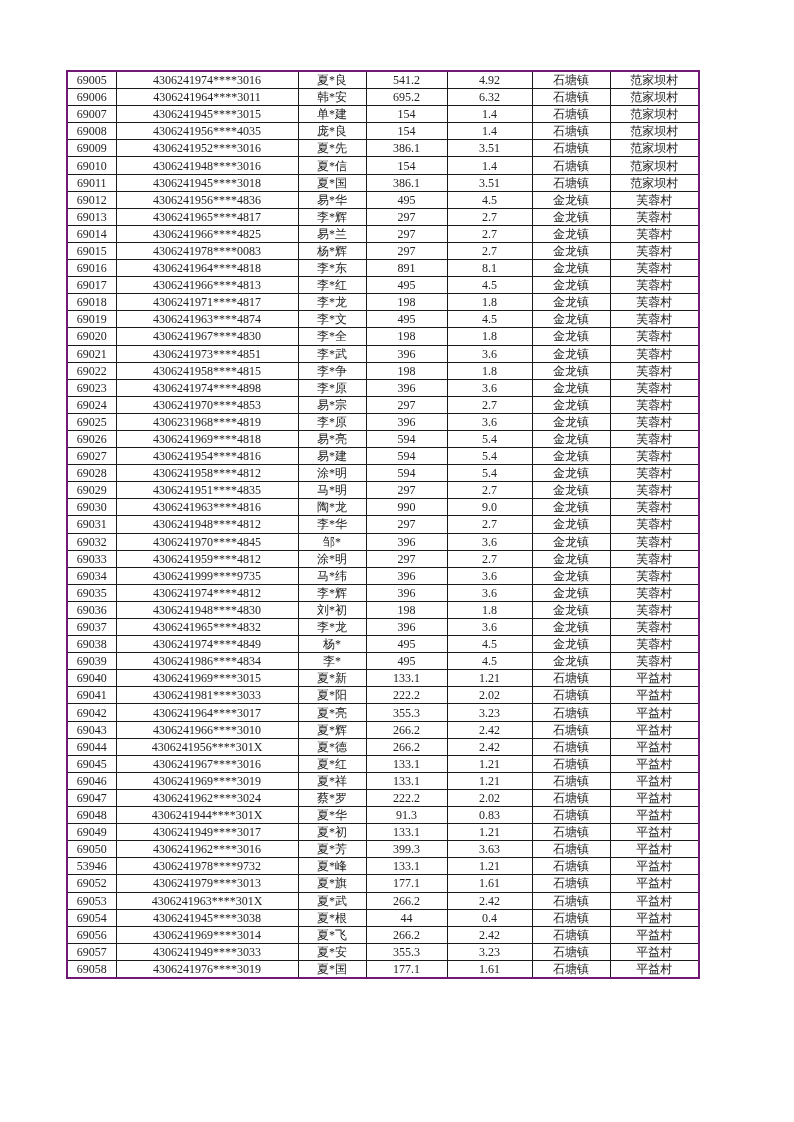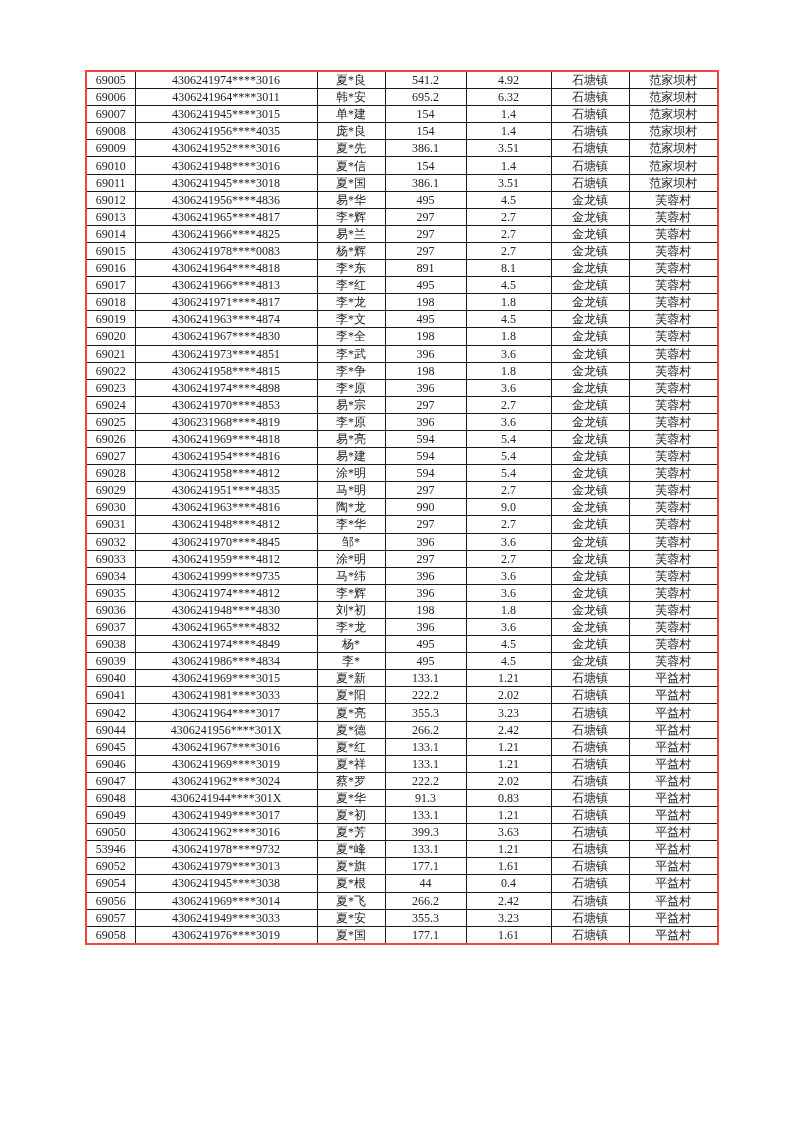--- a/index.html
+++ b/index.html
@@ -10,26 +10,26 @@
   .page {
     position: relative;
     width: 794px;
     height: 1122px;
     background: #ffffff;
     overflow: hidden;
     font-family: "Liberation Serif", "DejaVu Serif", serif;
   }
   table.data-table {
     position: absolute;
-    left: 85px;
+    left: 66px;
     top: 70px;
     width: 632px;
     border-collapse: collapse;
     table-layout: fixed;
-    border: 2px solid #ef4444;
+    border: 2px solid #701a75;
   }
   table.data-table td {
     border: 1px solid #1a1a1a;
     height: 16.1px;
     padding: 0 1px;
     text-align: center;
     vertical-align: middle;
     font-size: 12px;
     color: #222222;
     line-height: 1;
@@ -395,20 +395,29 @@
         <tr>
     <td>69042</td>
     <td>4306241964****3017</td>
     <td>夏*亮</td>
     <td>355.3</td>
     <td>3.23</td>
     <td>石塘镇</td>
     <td>平益村</td>
   </tr>
         <tr>
+    <td>69043</td>
+    <td>4306241966****3010</td>
+    <td>夏*辉</td>
+    <td>266.2</td>
+    <td>2.42</td>
+    <td>石塘镇</td>
+    <td>平益村</td>
+  </tr>
+        <tr>
     <td>69044</td>
     <td>4306241956****301X</td>
     <td>夏*德</td>
     <td>266.2</td>
     <td>2.42</td>
     <td>石塘镇</td>
     <td>平益村</td>
   </tr>
         <tr>
     <td>69045</td>
@@ -476,20 +485,29 @@
         <tr>
     <td>69052</td>
     <td>4306241979****3013</td>
     <td>夏*旗</td>
     <td>177.1</td>
     <td>1.61</td>
     <td>石塘镇</td>
     <td>平益村</td>
   </tr>
         <tr>
+    <td>69053</td>
+    <td>4306241963****301X</td>
+    <td>夏*武</td>
+    <td>266.2</td>
+    <td>2.42</td>
+    <td>石塘镇</td>
+    <td>平益村</td>
+  </tr>
+        <tr>
     <td>69054</td>
     <td>4306241945****3038</td>
     <td>夏*根</td>
     <td>44</td>
     <td>0.4</td>
     <td>石塘镇</td>
     <td>平益村</td>
   </tr>
         <tr>
     <td>69056</td>

